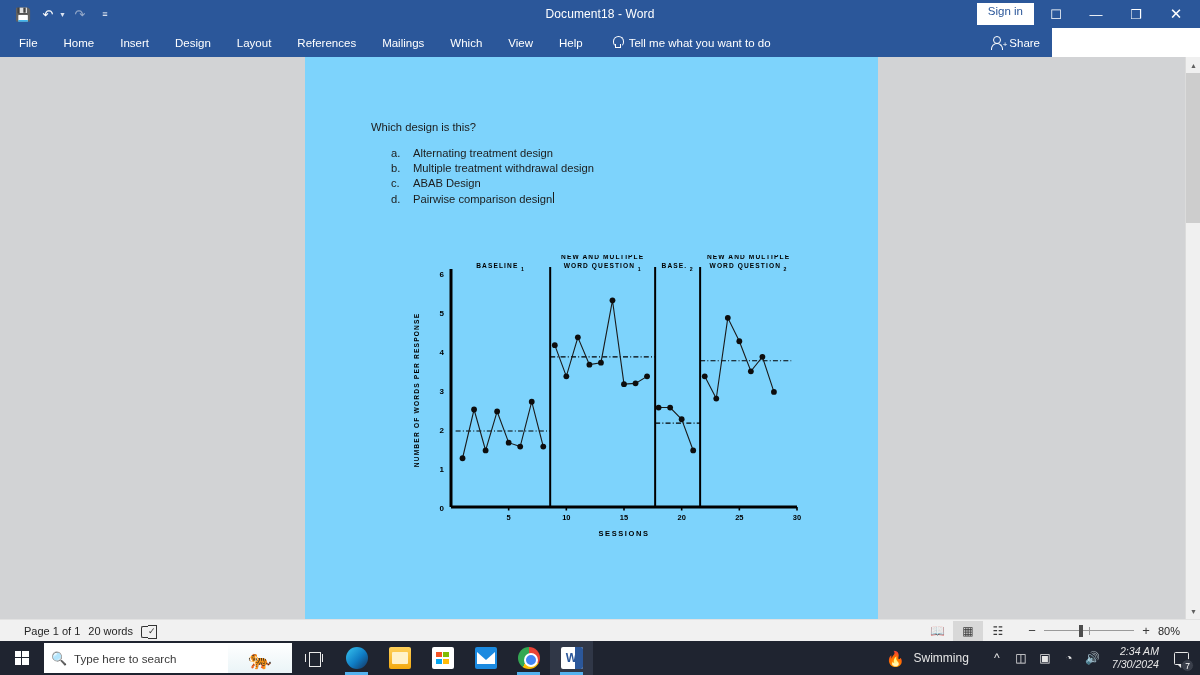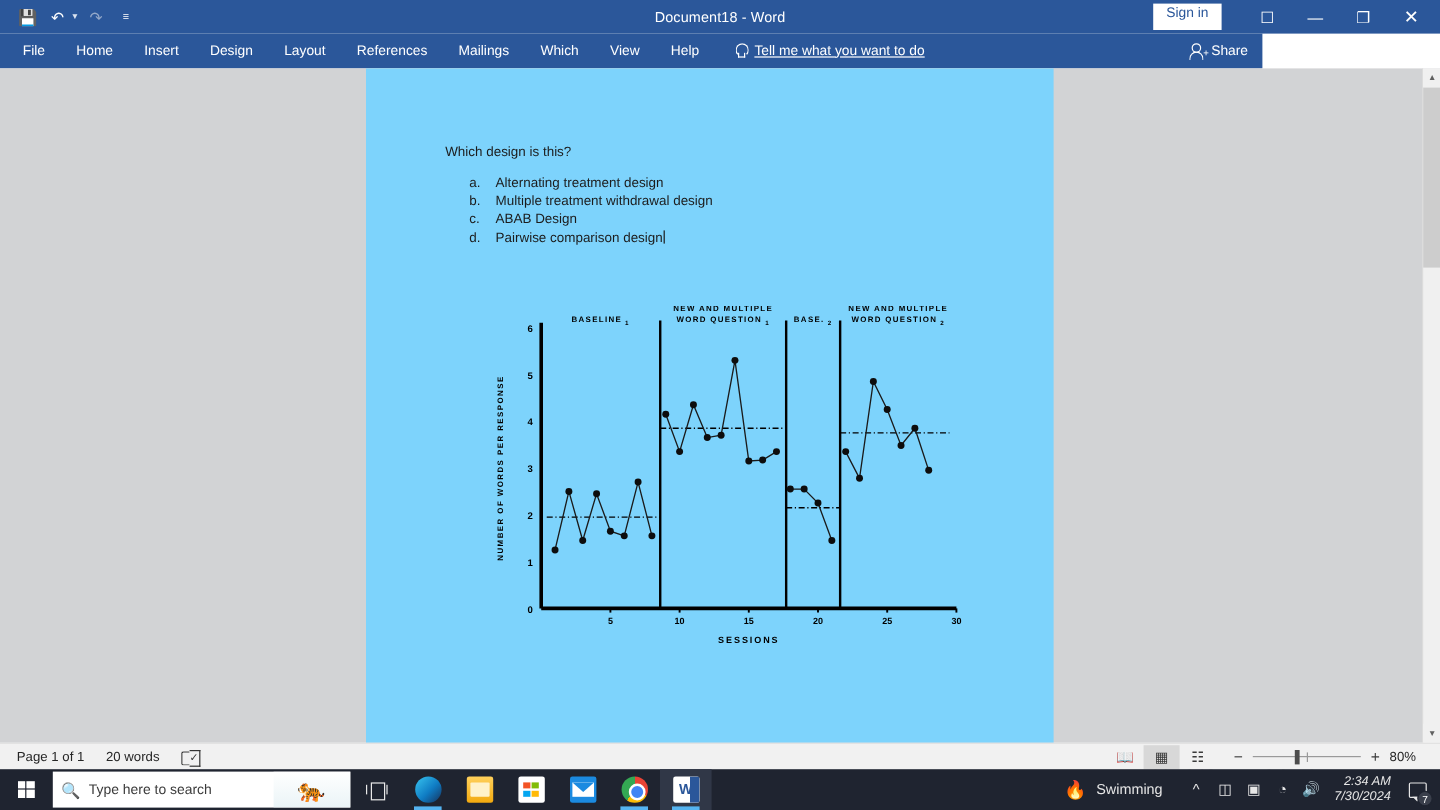--- a/index.html
+++ b/index.html
@@ -24,39 +24,39 @@
   .qat-btn.dim { color: #95a9c9; }
   .qat-caret { font-size: 7px; color: #dbe3f0; margin-left: -3px; }
   .win-title {
     position: absolute; left: 0; top: 0; width: 1200px; height: 28px;
     display: flex; align-items: center; justify-content: center;
     font-size: 12px; letter-spacing: .1px;
   }
   .tb-right { position: absolute; right: 4px; top: 0; height: 28px; display: flex; align-items: center; gap: 0px; }
   .signin {
     background: #ffffff; color: #2b579a; font-size: 11.5px;
-    padding: 3px 11px 8px; margin-right: 18px; line-height: 1;
+    padding: 3px 11px 8px; margin-right: 2px; line-height: 1;
   }
   .tb-icon {
     width: 40px; height: 28px; display: flex; align-items: center; justify-content: center;
     color: #ffffff; font-size: 13px;
   }
   .tb-icon.close { font-size: 15px; }
 
   
   .ribbon {
     position: absolute; left: 0; top: 28px; width: 1052px; height: 29px;
     background: #2b579a; color: #ffffff;
   }
   .tabs { position: absolute; left: 6px; top: 0; height: 29px; display: flex; align-items: center; }
   .tab {
     font-size: 11.5px; padding: 0 13px; height: 29px; display: flex; align-items: center;
     color: #ffffff; white-space: nowrap;
   }
-  .tellme { display: flex; align-items: center; gap: 6px; padding-left: 16px; font-size: 11.5px; text-decoration: underline; }
+  .tellme { display: flex; align-items: center; gap: 6px; padding-left: 16px; font-size: 11.5px; }
   .bulb { width: 11px; height: 13px; position: relative; display: inline-block; }
   .bulb::before {
     content: ""; position: absolute; left: 1px; top: 0; width: 9px; height: 9px;
     border: 1.2px solid #ffffff; border-radius: 50% 50% 45% 45%; border-bottom-color: transparent;
   }
   .bulb::after {
     content: ""; position: absolute; left: 3.5px; top: 8px; width: 4px; height: 3px;
     border-left: 1.2px solid #fff; border-right: 1.2px solid #fff; border-bottom: 1.2px solid #fff;
   }
   .share {
@@ -110,21 +110,21 @@
   .watermark { position: absolute; left: 945px; top: 568px; color: #8a8a8a; user-select: none; }
   .wm-1 { font-size: 19px; font-weight: 400; color: #8d8d8d; letter-spacing: .2px; }
   .wm-2 { font-size: 12.5px; color: #8d8d8d; margin-top: 5px; }
 
   
   .statusbar {
     position: absolute; left: 0; top: 619px; width: 1200px; height: 22px;
     background: #f1f1f1; border-top: 1px solid #e2e2e2;
     display: flex; align-items: center; font-size: 11px; color: #262626;
   }
-  .sb-left { display: flex; align-items: flex-start; gap: 18px; padding-left: 14px; }
+  .sb-left { display: flex; align-items: flex-start; gap: 8px; padding-left: 24px; }
   .sb-proof { position: relative; width: 15px; height: 12px; }
   .sb-proof::before {
     content: ""; position: absolute; left: 0; top: 1px; width: 6px; height: 10px;
     border: 1.1px solid #333; border-right: none; border-radius: 2px 0 0 2px;
   }
   .sb-proof::after {
     content: "\2713"; position: absolute; left: 7px; top: 0px; font-size: 9px; color: #333;
     border: 1.1px solid #333; border-left: none; padding: 0 1px 0 0; line-height: 11px; height: 12px;
   }
   .sb-right { margin-left: auto; display: flex; align-items: center; gap: 0px; padding-right: 12px; }

